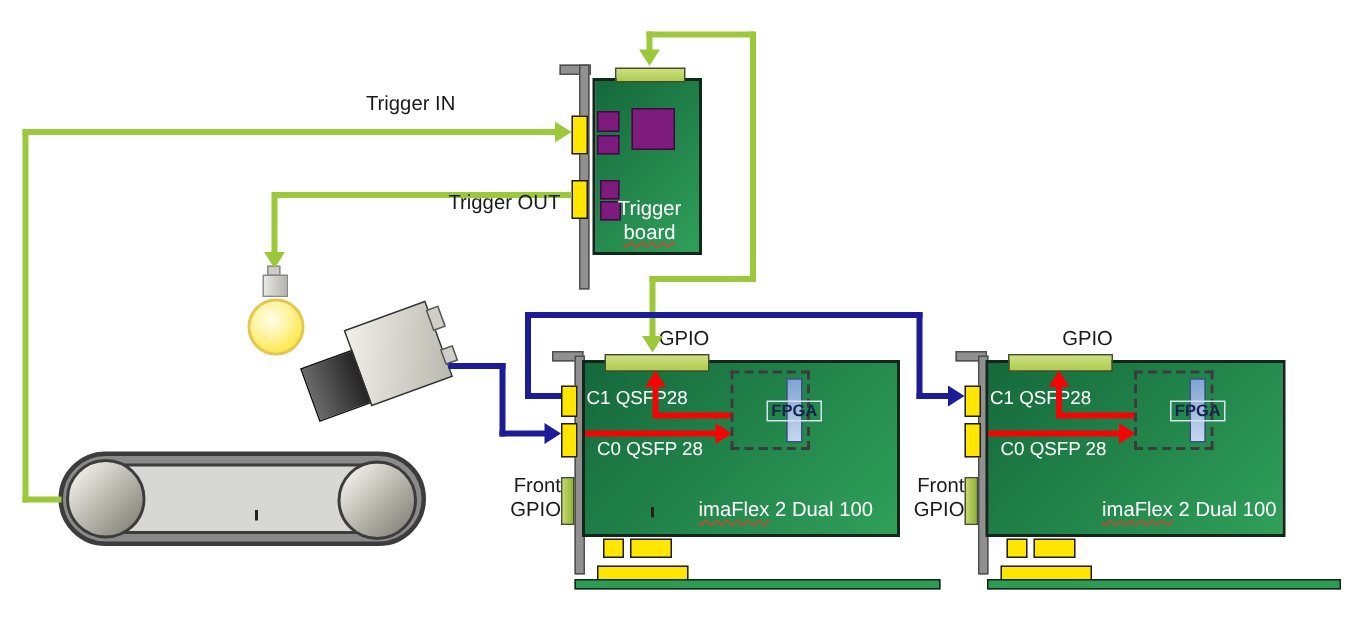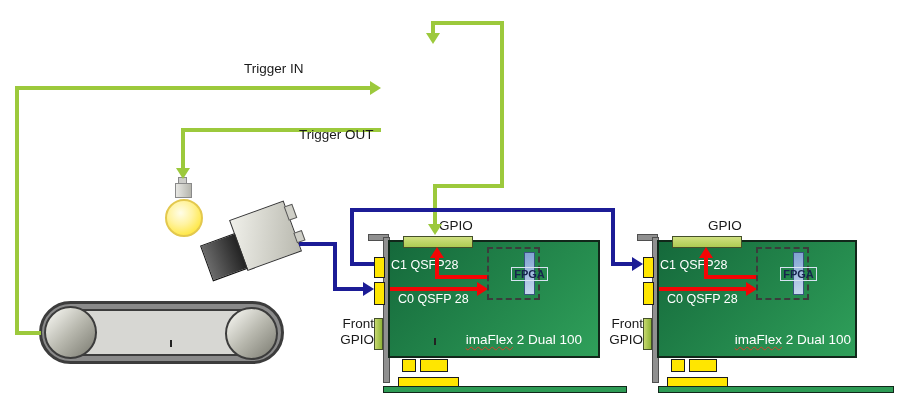--- a/index.html
+++ b/index.html
@@ -110,20 +110,37 @@
   <div class="bulb-base"></div>
   <div class="bulb-glass"></div>
 
   <div class="camera">
     <div class="cam-lens"></div>
     <div class="cam-body"></div>
     <div class="cam-tab"></div>
     <div class="cam-stub"></div>
   </div>
 
+  <div class="tboard">
+    <div class="tb-tab"></div>
+    <div class="tb-bar"></div>
+    <div class="tb-pcb"></div>
+    <div class="tb-topconn"></div>
+    <div class="yconn tb-in"></div>
+    <div class="yconn tb-out"></div>
+    <div class="chip" style="left:30px;top:34px;width:15px;height:14px;"></div>
+    <div class="chip" style="left:30px;top:50px;width:15px;height:13px;"></div>
+    <div class="chip" style="left:53px;top:32px;width:29px;height:28px;"></div>
+    <div class="chip" style="left:32px;top:80px;width:13px;height:13px;"></div>
+    <div class="chip" style="left:32px;top:94px;width:14px;height:13px;"></div>
+    <div class="tb-title">
+      <span style="position:static;">Trigger</span><br>
+      <span class="wavy" style="position:static;">board</span>
+    </div>
+  </div>
 
   <div class="card card1">
     <div class="lab gpio-lab">GPIO</div>
     <div class="b-tab"></div>
     <div class="b-bar"></div>
     <div class="pcb"></div>
     <div class="gpio-conn"></div>
     <div class="yconn c1-conn"></div>
     <div class="yconn c0-conn"></div>
     <div class="fg-conn"></div>

